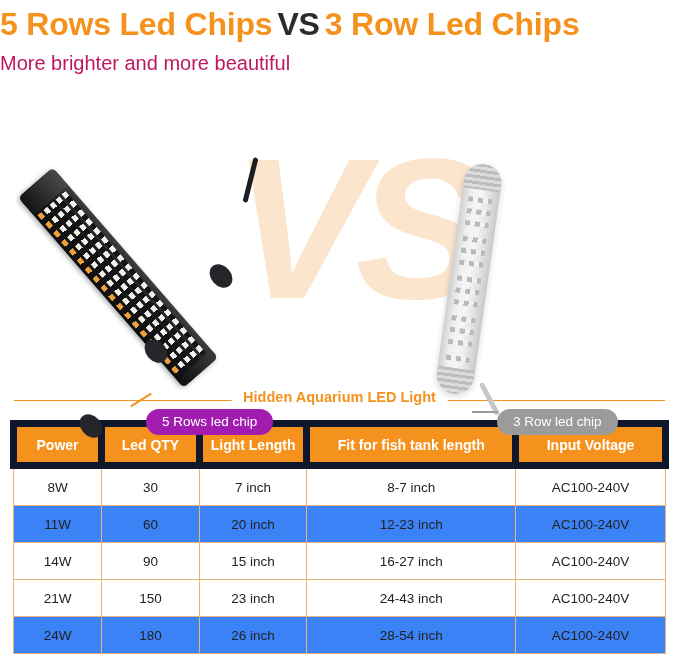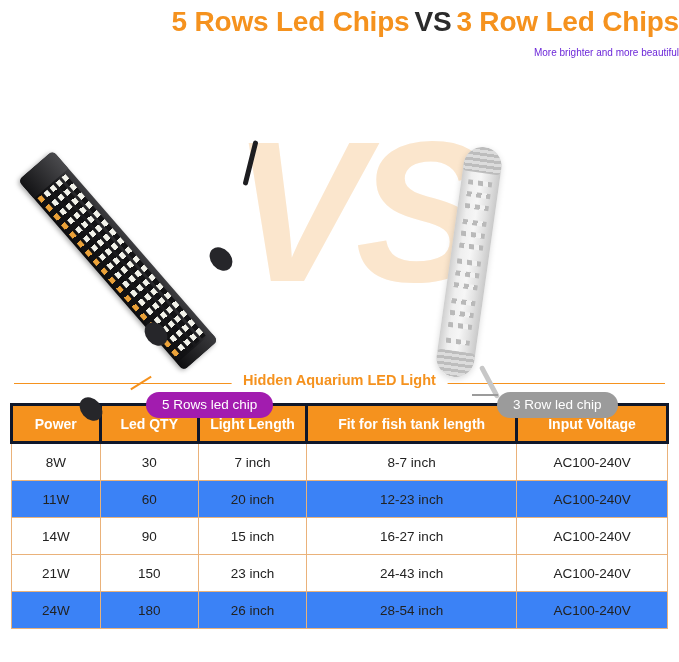--- a/index.html
+++ b/index.html
@@ -15,34 +15,34 @@
     position: relative;
   }
   .page {
     position: relative;
     width: 679px;
     height: 662px;
   }
 
   
   .headline {
-    text-align: right;
-    font-size: 28px;
+    text-align: left;
+    font-size: 32px;
     font-weight: bold;
     letter-spacing: -0.2px;
     margin-top: 6px;
     white-space: nowrap;
   }
   .headline .orange { color: #f5921e; }
   .headline .vs     { color: #2b2b2b; margin: 0 5px; }
 
   .subhead {
-    text-align: right;
-    font-size: 10px;
-    color: #6d28d9;
+    text-align: left;
+    font-size: 20px;
+    color: #be185d;
     margin-top: 9px;
   }
 
   
   .hero {
     position: relative;
     height: 300px;
     margin-top: 6px;
   }
 
@@ -236,21 +236,21 @@
     width: 659px;
     margin: 9px 10px 0 10px;
     table-layout: fixed;
   }
   table.spec th {
     background: #f5921e;
     color: #ffffff;
     font-size: 14px;
     font-weight: bold;
     height: 33px;
-    border: 3px solid #0f172a;
+    border: 7px solid #0f172a;
     text-align: center;
   }
   table.spec td {
     height: 34px;
     font-size: 13.5px;
     color: #222222;
     text-align: center;
     border: 1px solid #eab27a;
   }
   table.spec tr.alt td { background: #3b82f6; }

